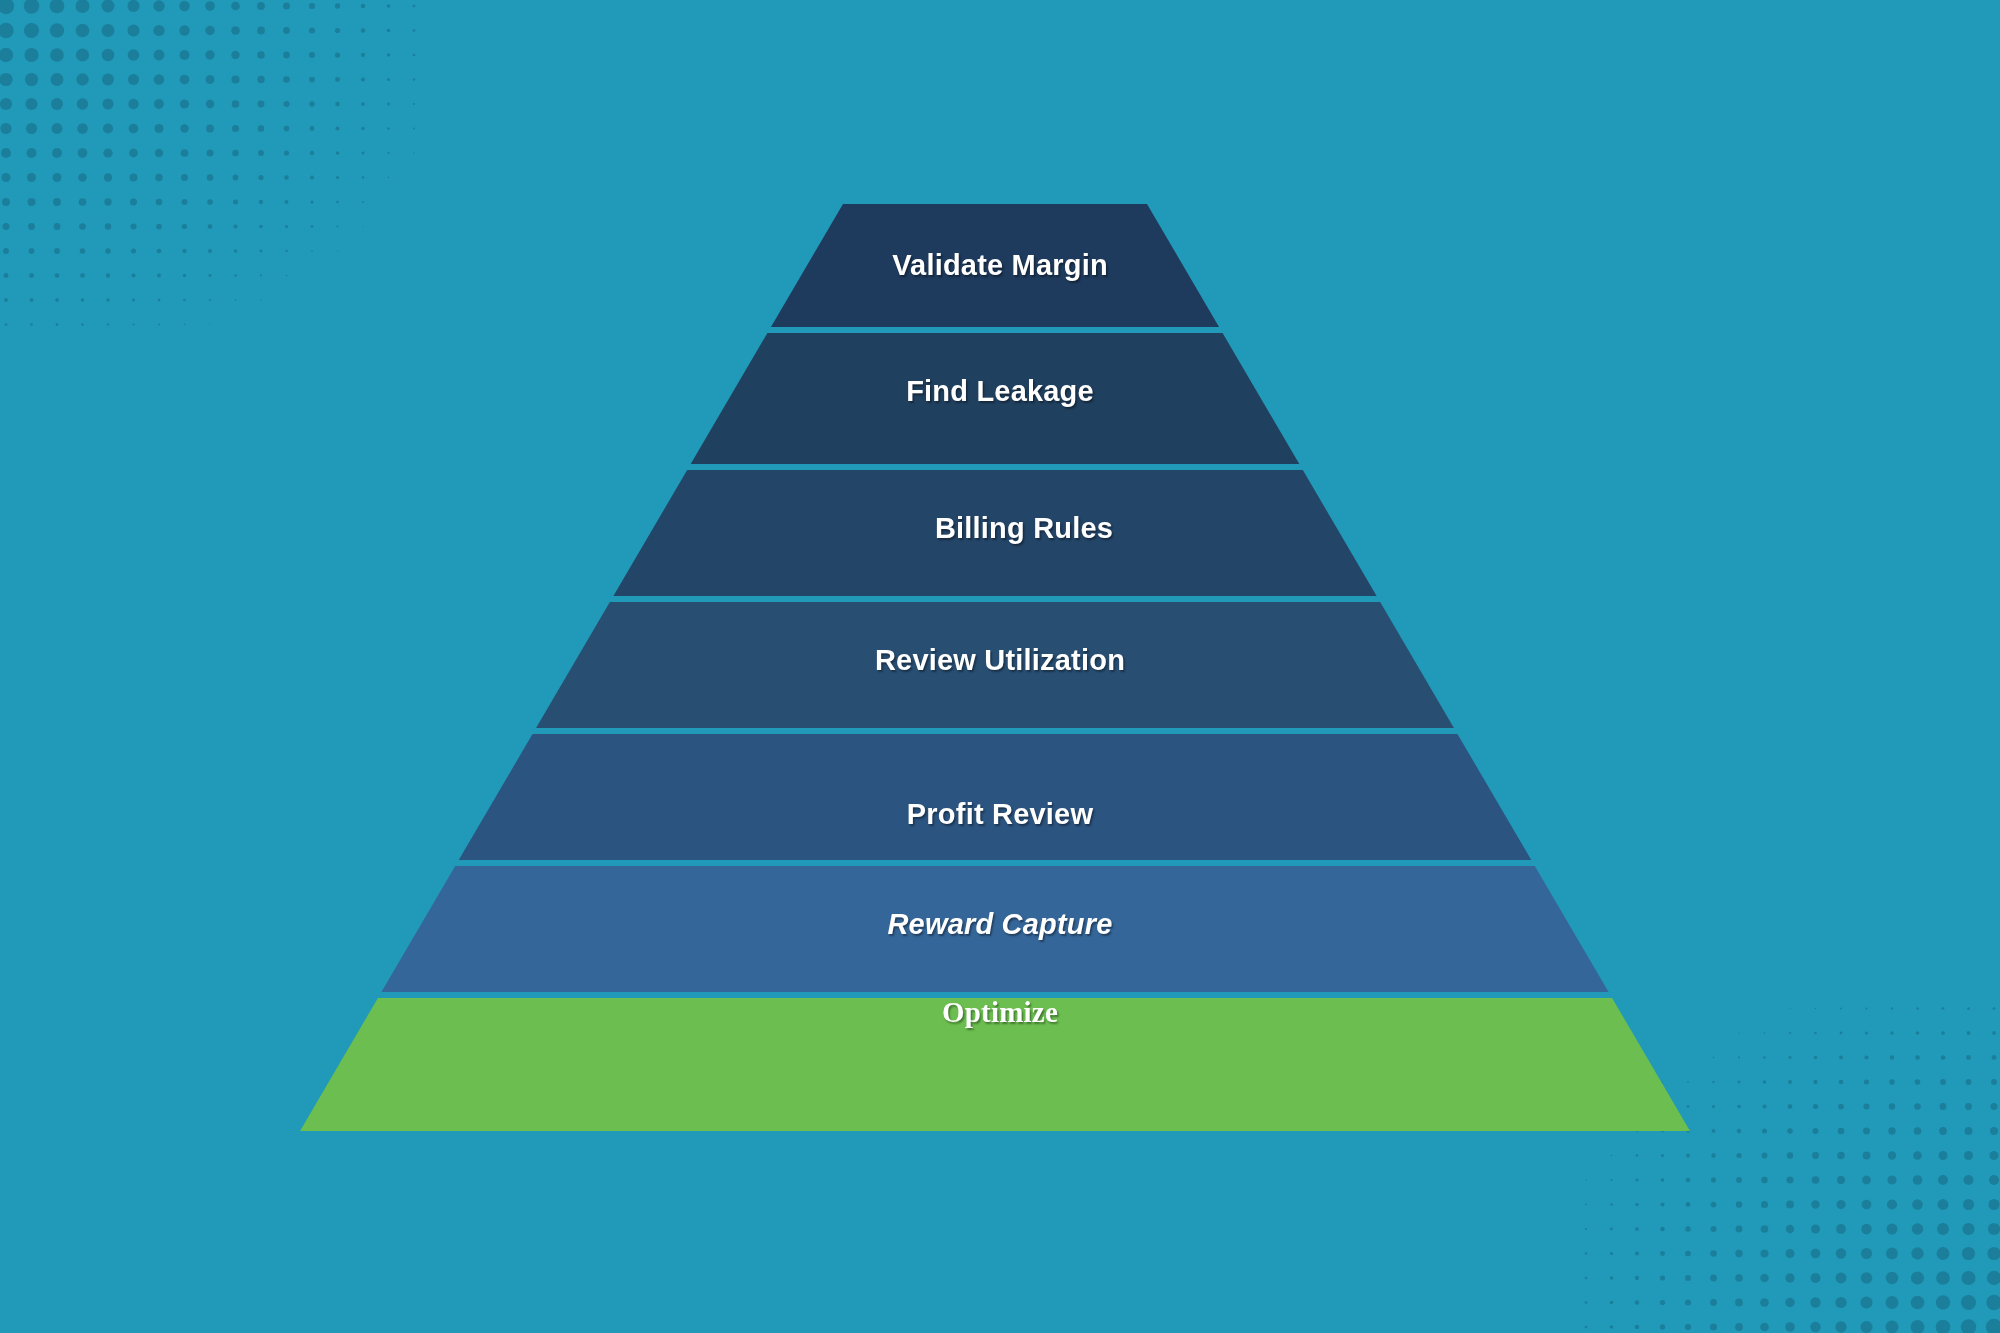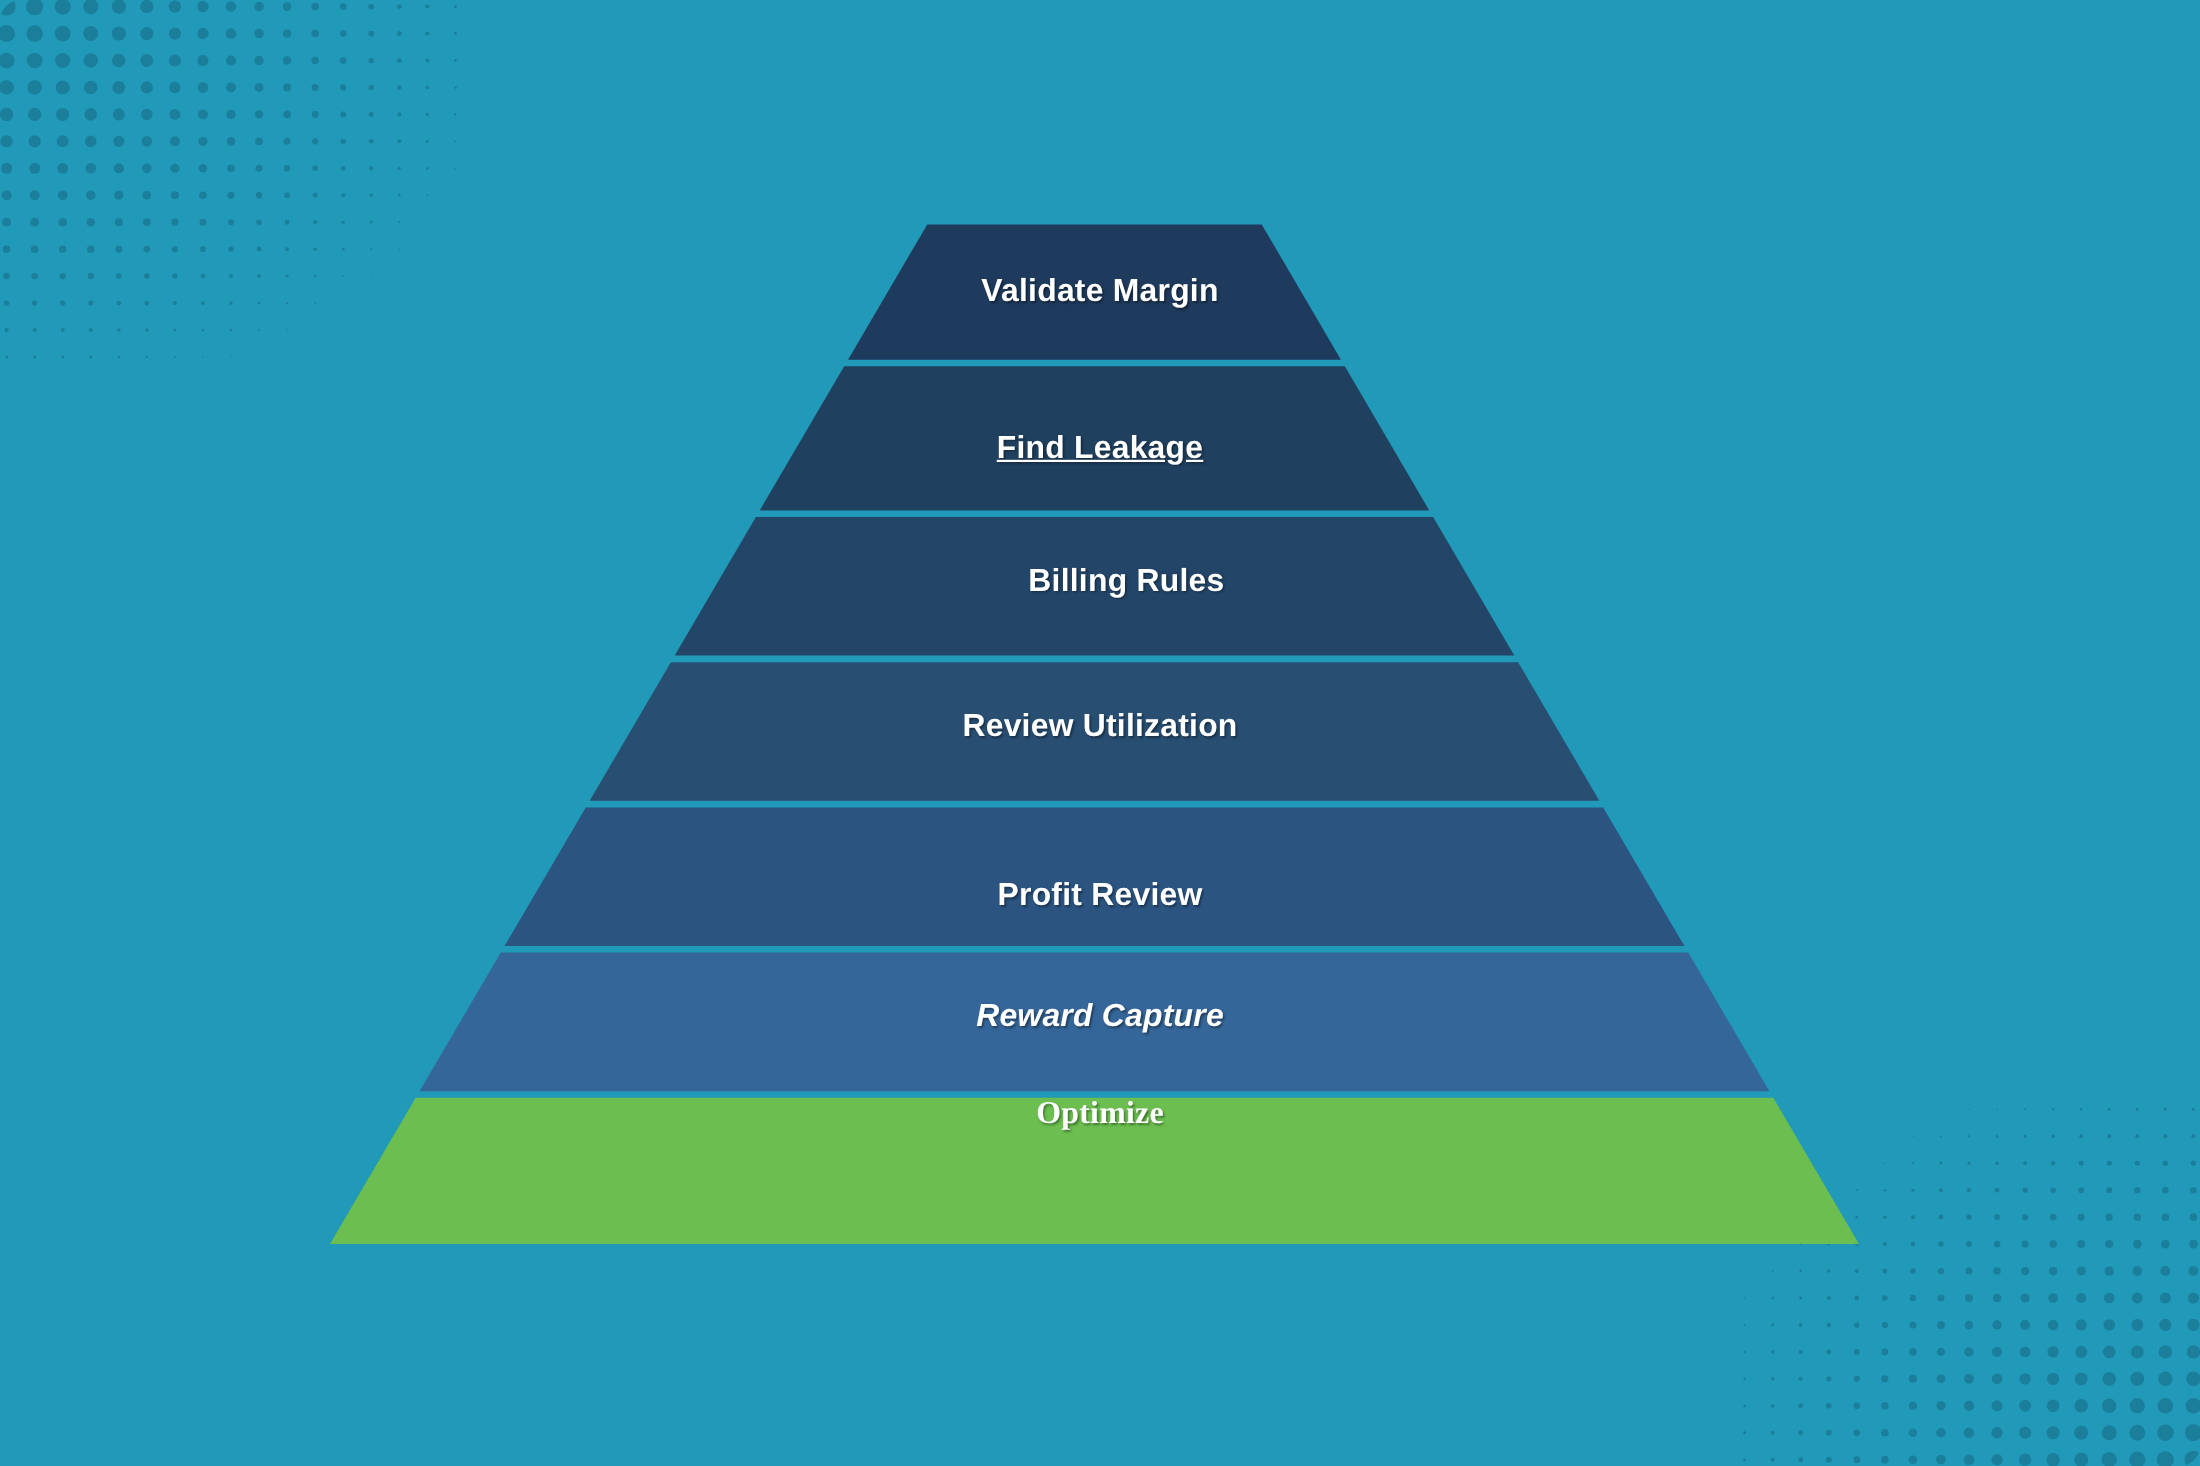--- a/index.html
+++ b/index.html
@@ -13,21 +13,20 @@
     height: 1333px;
     font-family: "Liberation Sans", sans-serif;
     overflow: hidden;
   }
   #stage {
     position: relative;
     width: 2000px;
     height: 1333px;
     background: #2199b8;
     overflow: hidden;
-    border-radius: 19px;
   }
   .halftone {
     position: absolute;
     pointer-events: none;
   }
   #halftone-tl {
     left: 0;
     top: 0;
     width: 420px;
     height: 330px;
@@ -497,21 +496,21 @@
       <polygon points="767.4368932038835,333 1222.5631067961165,333 1299.2977346278317,464 690.7022653721683,464" fill="#20405f"></polygon>
       <polygon points="687.1877022653722,470 1302.812297734628,470 1376.6181229773463,596 613.3818770226537,596" fill="#234568"></polygon>
       <polygon points="609.8673139158576,602 1380.1326860841423,602 1453.9385113268609,728 536.0614886731391,728" fill="#284e72"></polygon>
       <polygon points="532.546925566343,734 1457.453074433657,734 1531.2588996763754,860 458.74110032362455,860" fill="#2b5480"></polygon>
       <polygon points="455.22653721682855,866 1534.7734627831715,866 1608.57928802589,992 381.4207119741101,992" fill="#356699"></polygon>
       <polygon points="377.90614886731396,998 1612.093851132686,998 1690,1131 300,1131" fill="#6bbe4f"></polygon>
     </svg>
 
   <div id="labels-layer">
       <div class="tier-label" style="top: 249px;">Validate Margin</div>
-      <div class="tier-label" style="top: 391px; text-decoration: underline;">Find Leakage</div>
+      <div class="tier-label" style="top: 375px;">Find Leakage</div>
       <div class="tier-label" style="top: 512px; margin-left: 24px;">Billing Rules</div>
       <div class="tier-label" style="top: 644px;">Review Utilization</div>
       <div class="tier-label" style="top: 798px;">Profit Review</div>
       <div class="tier-label" style="top: 908px; font-style: italic;">Reward Capture</div>
       <div class="tier-label" style="top: 996px; font-family: Liberation Serif, serif;">Optimize</div>
     </div>
 
 </div>
 
 </body></html>

